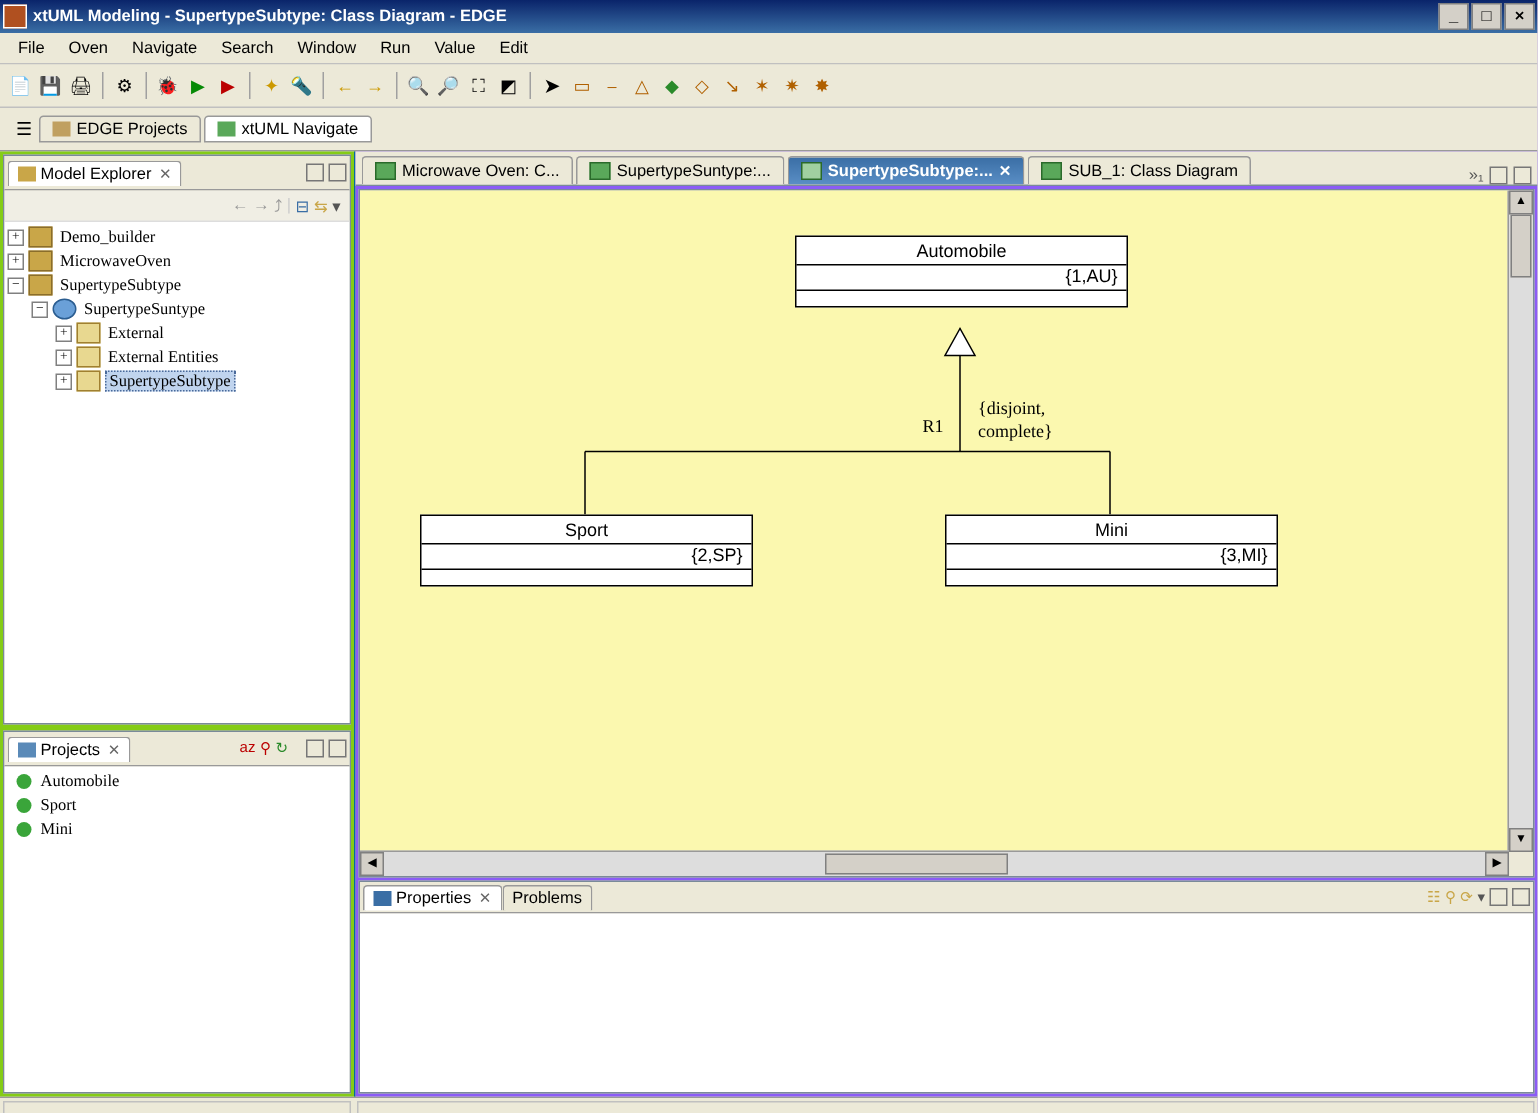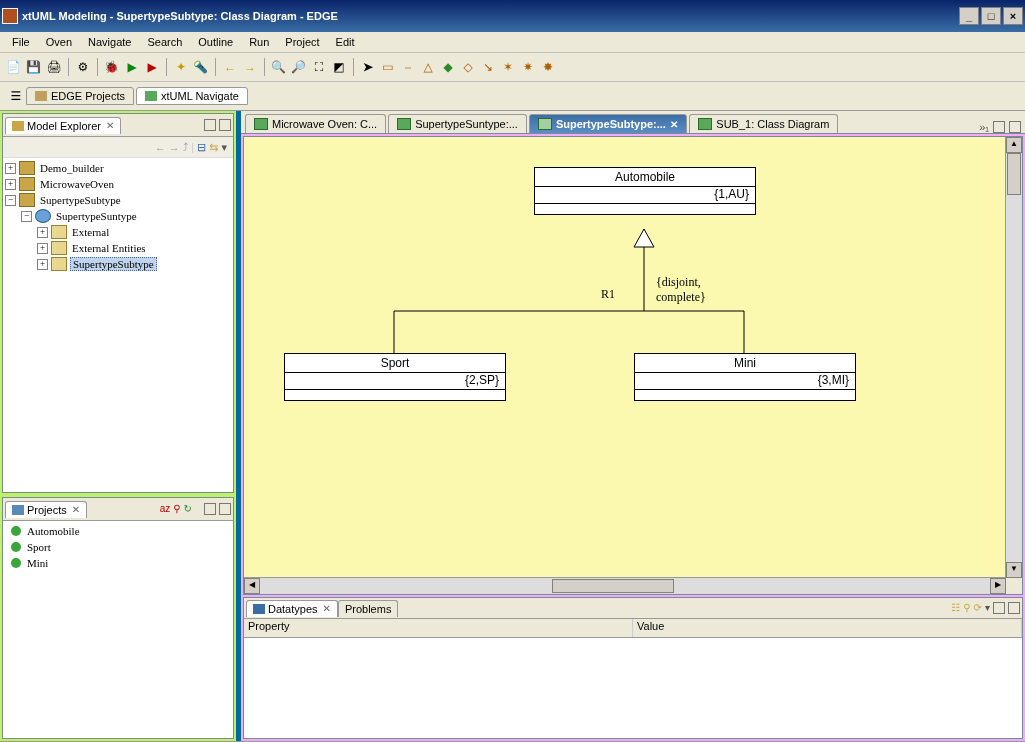--- a/index.html
+++ b/index.html
@@ -1,47 +1,47 @@
 <!DOCTYPE html>
 <html><head>
 <meta charset="utf-8">
 <style>
 html,body{margin:0;padding:0;font-family:Tahoma,Arial,sans-serif;font-size:11px;color:#000;background:#ece9d8;user-select:none;overflow:hidden;width:1025px;height:742px}
-.titlebar{background:linear-gradient(#0a246a,#3a6ea5);color:#fff;height:32px;display:flex;align-items:center;padding:0 2px;font-weight:bold}
+.titlebar{background:linear-gradient(#0a246a,#3a6ea5);color:#fff;height:22px;display:flex;align-items:center;padding:0 2px;font-weight:bold}
 .titlebar .ticon{width:14px;height:14px;background:#b05020;margin-right:4px;border:1px solid #fff}
 .titlebar .spacer{flex:1}
 .titlebar .winbtn{width:18px;height:16px;background:#d4d0c8;border:1px solid #808080;margin-left:2px;display:flex;align-items:center;justify-content:center;font-family:Arial;font-size:11px;font-weight:bold;color:#000}
 .menubar{background:#ece9d8;height:20px;display:flex;align-items:center;padding:0 4px;border-bottom:1px solid #c0c0c0}
 .menubar span{padding:2px 8px;cursor:default}
 .toolbar{background:#ece9d8;height:24px;display:flex;align-items:center;padding:2px 4px;border-bottom:1px solid #c0c0c0}
 .tbtn{width:18px;height:18px;margin:0 1px;display:flex;align-items:center;justify-content:center;font-size:12px}
 .sep{width:1px;height:18px;background:#a0a0a0;margin:0 4px}
 .perspbar{background:#ece9d8;height:24px;display:flex;align-items:center;padding:2px 6px;border-bottom:1px solid #999}
 .ptab{background:#ece9d8;border:1px solid #999;border-radius:3px 3px 0 0;padding:2px 8px;margin-right:2px;display:flex;align-items:center;gap:4px;font-family:Arial}
 .ptab.active{background:#fff}
 .body-area{display:flex;height:calc(742px - 22px - 20px - 24px - 24px - 22px);width:100%}
-.leftcol{width:236px;border-right:5px solid #0369a1;display:flex;flex-direction:column;background:#bef264}
+.leftcol{width:236px;border-right:1px solid #0369a1;display:flex;flex-direction:column;background:#84cc16}
 .panel{background:#ece9d8;border:1px solid #7a8a99;margin:2px;display:flex;flex-direction:column;min-height:0}
 .panel.model{flex:1}
 .panel.outline{height:240px}
 .panel-tabs{display:flex;align-items:center;background:#ece9d8;border-bottom:1px solid #999;height:22px;padding:0 2px}
 .ptab2{background:#fff;border:1px solid #999;border-bottom:none;border-radius:3px 3px 0 0;padding:2px 6px;display:flex;align-items:center;gap:3px}
 .pclose{font-family:Arial;font-size:10px;color:#666;margin-left:2px}
 .panel-actions{margin-left:auto;display:flex;gap:3px;font-size:10px;color:#555}
 .panel-toolb{height:20px;display:flex;align-items:center;justify-content:flex-end;gap:3px;padding:0 6px;background:#f0eee4;border-bottom:1px solid #ddd}
 .panel-body{flex:1;background:#fff;overflow:auto;padding:2px}
 .tree{font-family:Tahoma;font-size:11px}
 .tree .row{display:flex;align-items:center;height:16px;white-space:nowrap}
 .tree .exp{width:9px;height:9px;border:1px solid #808080;font-size:9px;line-height:7px;text-align:center;margin:0 3px 0 0;background:#fff;color:#000}
 .tree .ticon2{width:14px;height:12px;margin-right:3px;background:#c9a648;border:1px solid #8a6d2a}
 .tree .ticon2.pkg{background:#6aa0d8;border-radius:50%;border:1px solid #2b5d90}
 .tree .ticon2.dt{background:#e8d890;border-color:#a08030}
 .tree .label{padding:0 2px}
 .tree .label.sel{background:#c0d4ee;border:1px dotted #4a6a9a}
-.rightcol{flex:1;display:flex;flex-direction:column;background:#f0abfc}
+.rightcol{flex:1;display:flex;flex-direction:column;background:#8b5cf6}
 .editor-tabs{height:22px;display:flex;align-items:flex-end;padding-left:4px;background:#ece9d8;border-bottom:1px solid #7a8a99}
 .etab{background:#ece9d8;border:1px solid #999;border-bottom:none;border-radius:3px 3px 0 0;padding:3px 8px;margin-right:2px;display:flex;align-items:center;gap:4px;font-family:Arial;max-width:160px;overflow:hidden}
 .etab.active{background:linear-gradient(#3a6ea5,#5a8ec5);color:#fff;font-weight:bold}
 .etab .ticon3{width:12px;height:10px;background:#5aa85a;border:1px solid #2a6a2a}
 .etab .x{font-family:Arial;font-size:10px}
 .editor-actions{margin-left:auto;display:flex;gap:4px;padding-right:4px;font-size:11px;color:#555}
 .canvas-wrap{flex:1;background:#ece9d8;position:relative;margin:2px 2px 0 2px;border:1px solid #7a8a99}
 .canvas{position:absolute;left:0;top:0;right:16px;bottom:16px;background:#fbf8af;overflow:hidden}
 .vscroll{position:absolute;right:0;top:0;width:16px;bottom:16px;background:#ddd;border-left:1px solid #999}
 .vscroll .btn, .hscroll .btn{background:#d4d0c8;border:1px solid #808080;height:14px;width:14px;font-size:8px;text-align:center;line-height:12px}
@@ -76,23 +76,23 @@
   <div class="winbtn">_</div>
   <div class="winbtn">□</div>
   <div class="winbtn">×</div>
 </div>
 
 <div class="menubar">
   <span>File</span>
   <span>Oven</span>
   <span>Navigate</span>
   <span>Search</span>
-  <span>Outline</span>
+  <span>Window</span>
   <span>Run</span>
-  <span>Project</span>
+  <span>Value</span>
   <span>Edit</span>
 </div>
 
 <div class="toolbar">
   <div class="tbtn">📄</div>
   <div class="tbtn">💾</div>
   <div class="tbtn">🖨</div>
   <div class="sep"></div>
   <div class="tbtn">⚙</div>
   <div class="sep"></div>
@@ -269,21 +269,21 @@
           <line x1="400" y1="174" x2="150" y2="174" stroke="#000"></line>
           <line x1="400" y1="174" x2="500" y2="174" stroke="#000"></line>
           <line x1="150" y1="174" x2="150" y2="216" stroke="#000"></line>
           <line x1="500" y1="174" x2="500" y2="216" stroke="#000"></line>
         </svg>
         <div class="classbox" style="left:290px;top:30px;width:220px">
           <div class="head"><span>Automobile</span></div>
           <div class="key">{1,AU}</div>
           <div class="sect"></div>
         </div>
-        <div class="diagram-label" style="left:357px;top:150px">R1</div>
+        <div class="diagram-label" style="left:375px;top:150px">R1</div>
         <div class="diagram-label" style="left:412px;top:138px;white-space:pre">{disjoint,
 complete}</div>
         <div class="classbox" style="left:40px;top:216px;width:220px">
           <div class="head"><span>Sport</span></div>
           <div class="key">{2,SP}</div>
           <div class="sect"></div>
         </div>
         <div class="classbox" style="left:390px;top:216px;width:220px">
           <div class="head"><span>Mini</span></div>
           <div class="key">{3,MI}</div>
@@ -301,39 +301,35 @@
             <div class="thumb"></div>
           </div>
         <div class="btn">▶</div>
       </div>
     </div>
 
     <div class="propwrap">
       <div class="prop-tabs">
         <div class="ptab2">
           <span class="smicon" style="background:#3a6ea5"></span>
-          <span>Datatypes</span>
+          <span>Properties</span>
           <span class="pclose">✕</span>
         </div>
         <div class="ptab2" style="background:#ece9d8">
           <span>Problems</span>
         </div>
         <div class="panel-actions">
           <span style="color:#c9a648">☷</span>
           <span style="color:#c9a648">⚲</span>
           <span style="color:#c9a648">⟳</span>
           <span style="color:#555">▾</span>
           <span class="sqbtn"></span>
           <span class="sqbtn"></span>
         </div>
       </div>
-      <div class="prop-head">
-        <div class="col">Property</div>
-        <div class="col">Value</div>
-      </div>
       <div class="prop-body"></div>
     </div>
   </div>
 </div>
 
 <div class="status">
   <div class="cell"></div>
   <div class="cell wide"></div>
 </div>
 

